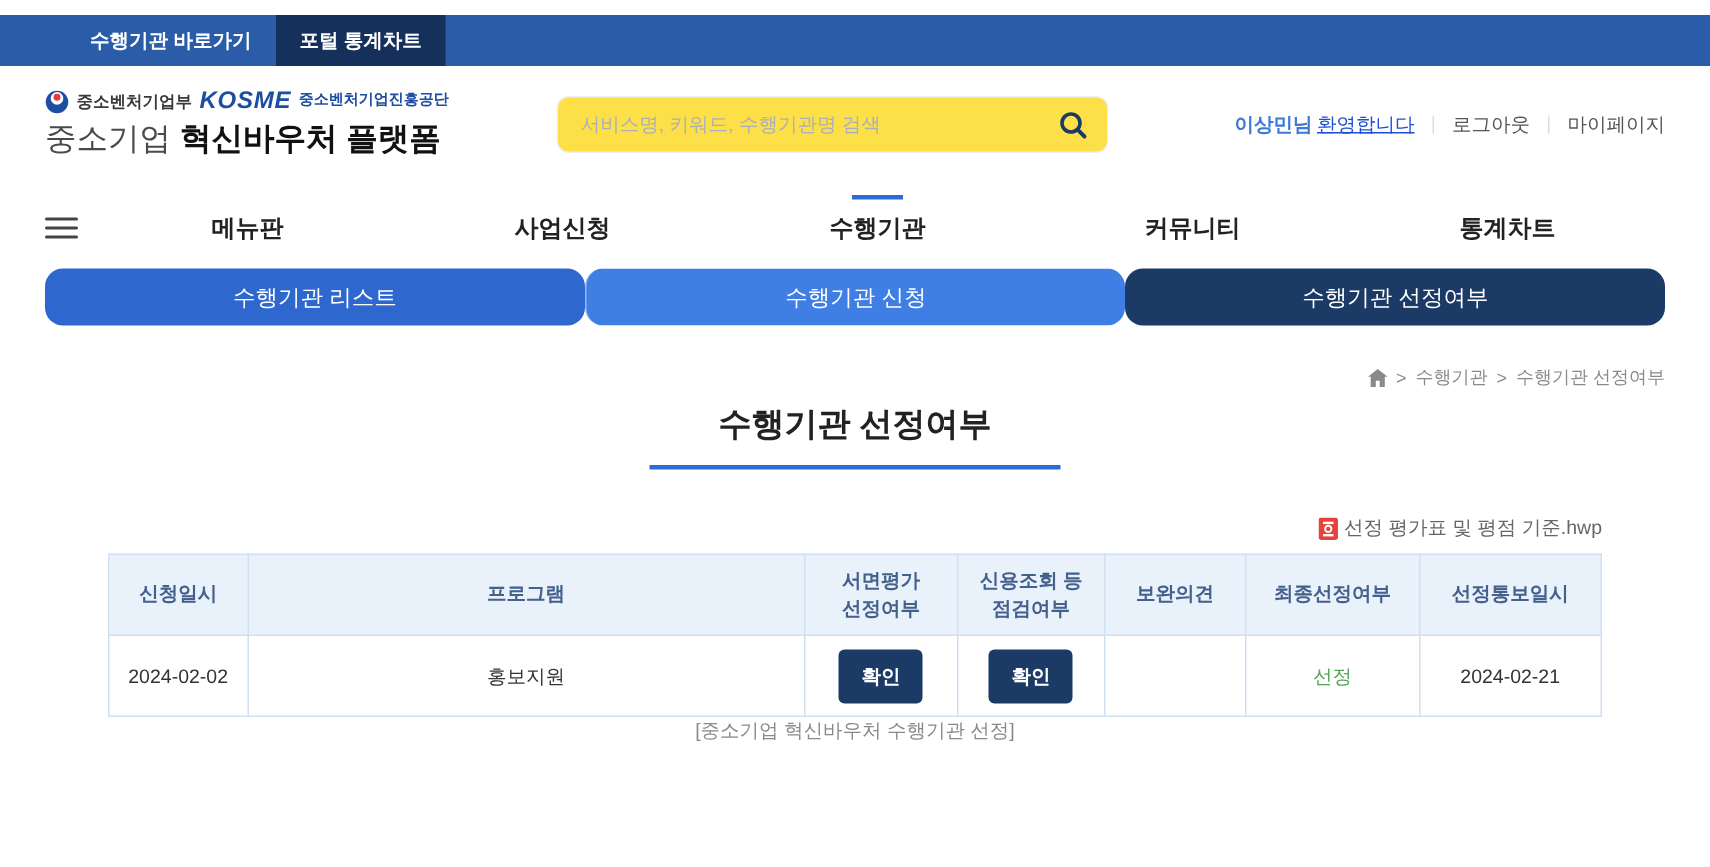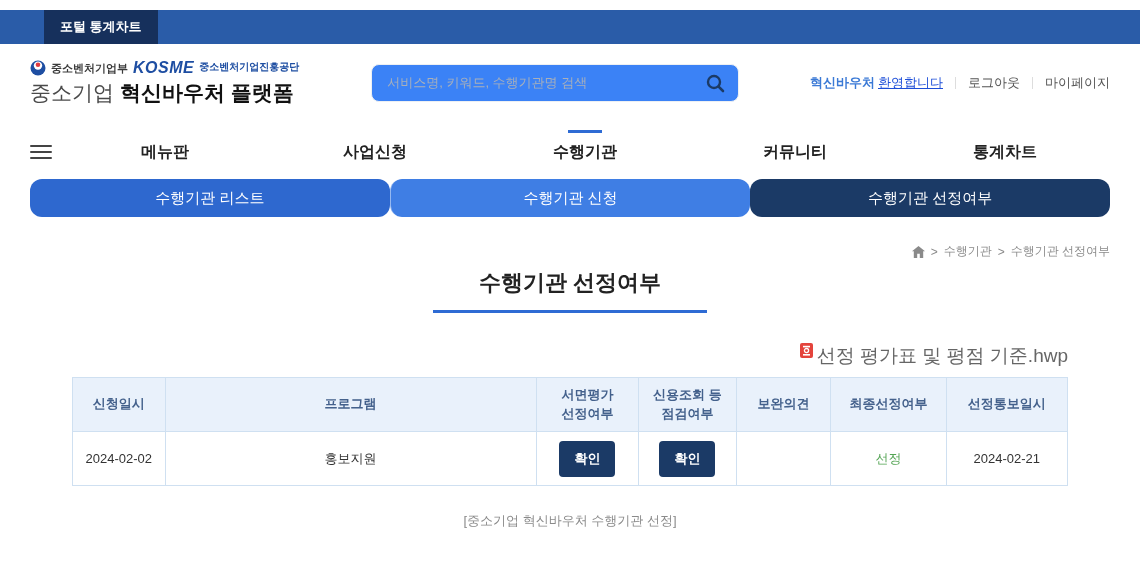--- a/index.html
+++ b/index.html
@@ -19,21 +19,21 @@
   .header { display:flex; align-items:center; padding:16px 30px 20px; }
   .logo { cursor:pointer; }
   .logo-top { display:flex; align-items:center; gap:5px; line-height:1; }
   .ministry { font-size:11px; font-weight:bold; color:#3a3a3a; }
   .kosme { font-size:16px; font-weight:800; color:#1e4ea2; letter-spacing:.5px; font-style:italic; }
   .kosme-sub { font-size:10px; font-weight:bold; color:#1e4ea2;font-family:Liberation Mono, monospace; }
   .site { margin-top:4px; font-size:21px; line-height:1.2; }
   .site-prefix { color:#4a4a4a; font-weight:400; margin-right:6px; }
   .site-name { color:#111; font-weight:800; }
 
-  .search { width:368px; height:38px; background:#3b82f6; border:1px solid #edf0f3; border-radius:8px;
+  .search { width:368px; height:38px; background:#fde047; border:1px solid #edf0f3; border-radius:8px;
             display:flex; align-items:center; padding:0 13px; margin-left:72px; }
   .search input { flex:1; border:none; background:transparent; outline:none; font-size:13px; color:#333; font-family:inherit; }
   .search input::placeholder { color:#a9b0ba; }
   .search-btn { background:none; border:none; padding:0; display:flex; cursor:pointer; }
 
   .user { margin-left:auto; display:flex; align-items:center; font-size:13px; color:#555; gap:12px; white-space:nowrap; }
   .user .sep { width:1px; height:12px; background:#ddd; }
   .welcome { cursor:default; }
   .user-name { color:#3b7ad6; font-weight:bold; }
   .greeting { color:#1d4ed8; margin-left:3px;text-decoration:underline; }
@@ -61,39 +61,40 @@
   .breadcrumb .crumb { cursor:pointer; }
   .breadcrumb .home { display:flex; cursor:pointer; }
 
   
   .title-wrap { text-align:center; margin-top:8px; }
   .page-title { display:inline-block; font-size:22px; font-weight:800; color:#222;
                 padding:0 46px 12px; border-bottom:3px solid #2e6bd4; }
 
   
   .attach-row { margin:30px 72px 0; display:flex; justify-content:flex-end; }
-  .attach { display:flex; gap:4px; font-size:19px; color:#666; cursor:pointer;margin-left:32px; }
+  .attach { display:flex; align-items:center; gap:4px; font-size:13px; color:#666; cursor:pointer;margin-left:32px; }
 
   
   table.result { width:996px; margin:8px auto 0; border-collapse:collapse; table-layout:fixed; }
   .result th, .result td { border:1px solid #cfe0f1; font-size:13px; text-align:center; padding:0 4px; }
   .result th { background:#e9f1fb; color:#44618c; font-weight:600; height:54px; line-height:1.45; }
   .result td { height:54px; background:#fff; color:#333; }
   .th-line { display:block; }
   .btn-confirm { background:#1b3a66; color:#fff; border:none; border-radius:4px; padding:9px 15px;
                  font-size:13px; font-weight:700; cursor:pointer; font-family:inherit; }
   .status-selected { color:#55a555; }
 
   
-  .footnote { text-align:center; margin-top:26px; font-size:13px; color:#8a8a8a; }
+  .footnote { text-align:center; font-size:13px; color:#8a8a8a; }
 </style>
 </head>
 <body>
 
 <div class="topbar">
+  <div class="tab">수행기관 바로가기</div>
   <div class="tab dark">포털 통계차트</div>
 </div>
 
 <div class="header">
   <div class="logo">
     <div class="logo-top">
       <span style="display:flex;">
         <svg width="16" height="16" viewBox="0 0 16 16">
           <circle cx="8" cy="8" r="7.5" fill="#1e4ea2"></circle>
           <circle cx="8" cy="5.6" r="4.2" fill="#ffffff"></circle>
@@ -116,21 +117,21 @@
         <svg width="20" height="20" viewBox="0 0 20 20">
           <circle cx="9" cy="9" r="6" fill="none" stroke="#1b3a66" stroke-width="2.4"></circle>
           <line x1="13.6" y1="13.6" x2="18" y2="18" stroke="#1b3a66" stroke-width="2.6" stroke-linecap="round"></line>
         </svg>
       </span>
     </button>
   </div>
 
   <div class="user">
     <span class="welcome">
-      <span class="user-name">혁신바우처</span><span class="greeting">환영합니다</span>
+      <span class="user-name">이상민님</span><span class="greeting">환영합니다</span>
     </span>
     <span class="sep"></span>
     <span class="user-link">로그아웃</span>
     <span class="sep"></span>
     <span class="user-link">마이페이지</span>
   </div>
 </div>
 
 <div class="nav">
   <div class="hamburger">

